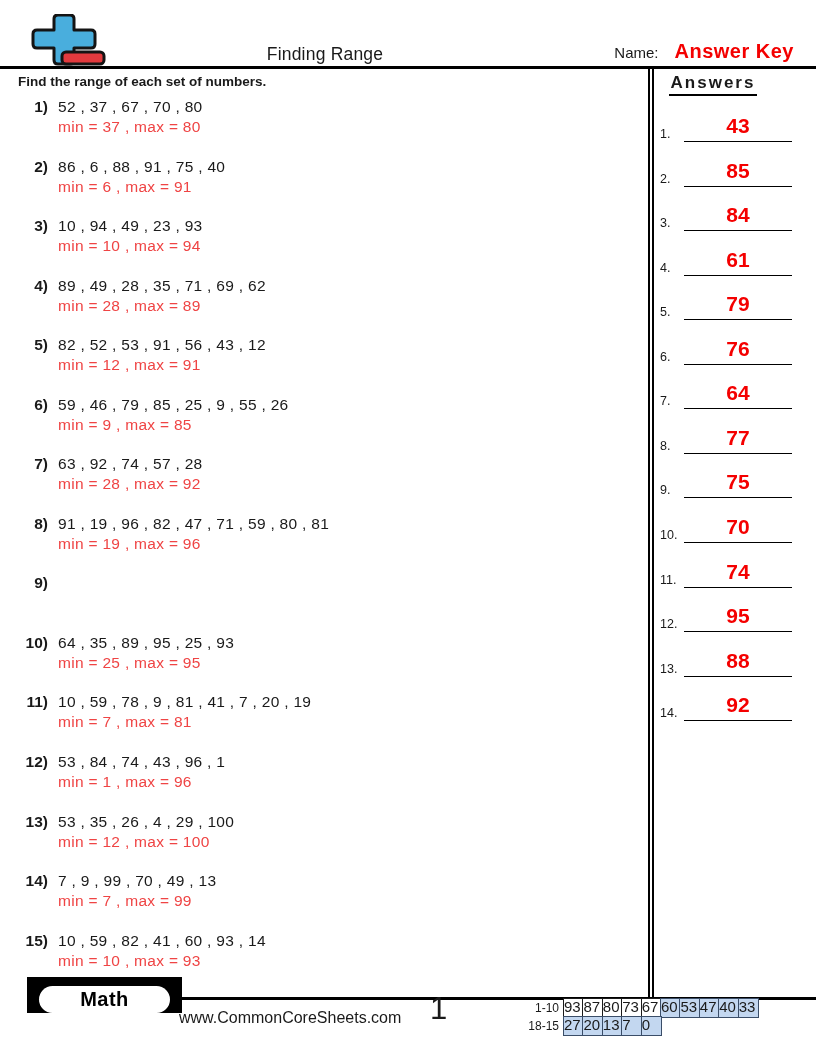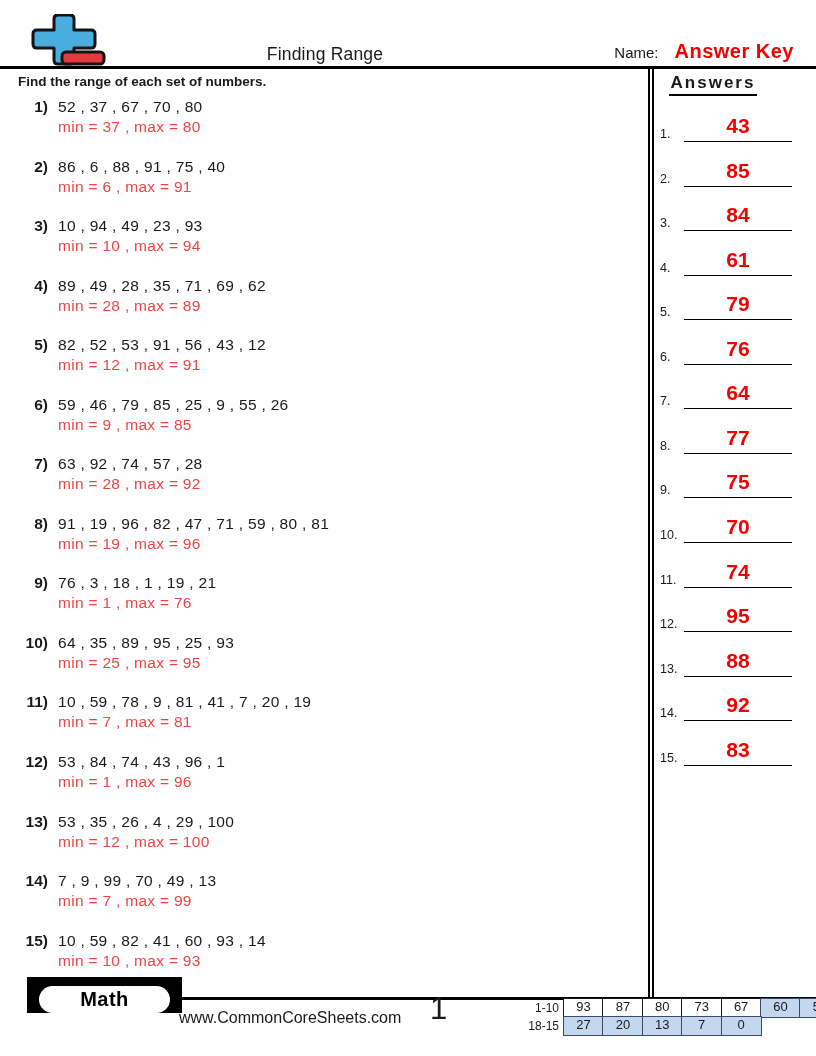--- a/index.html
+++ b/index.html
@@ -36,21 +36,21 @@
   .footer-rule { position:absolute; left:165px; top:997px; width:651px; height:2.5px; background:#000; }
   .brand-badge { position:absolute; left:27px; top:977px; width:155px; height:36px; background:#000; display:flex; align-items:flex-end; justify-content:center; }
   .brand-pill { width:131px; height:27px; background:#fff; border-radius:14px; display:flex; align-items:center; justify-content:center; font-size:20px; font-weight:bold; letter-spacing:.5px; color:#000; }
   .website { position:absolute; left:179px; top:1009px; font-size:16px; }
   .page-number { position:absolute; left:430px; top:991px; font-size:31px; }
   .score { position:absolute; left:527px; top:998px; }
   .score-row { display:flex; align-items:stretch; }
   .score-row + .score-row { margin-top:-1.6px; }
   .slabel { width:36px; text-align:right; padding-right:4px; font-size:12px; line-height:20px; flex:0 0 36px; }
   .score-cells { display:flex; }
-  .scell { width:41px; height:20px; border:1.6px solid #1a1a1a; background:#fff; font-size:13px; line-height:16.5px; text-align:center; margin-left:-1.6px; }
+  .scell { width:21px; height:20px; border:1.6px solid #1a1a1a; background:#fff; font-size:15px; line-height:16.5px; text-align:left; margin-left:-1.6px; }
   .scell:first-child { margin-left:0; }
   .scell[data-hl="yes"] { background:#c3d7f0; border-color:#3a4d68; }
 </style>
 </head>
 <body>
 
 <div class="logo">
   <svg width="80" height="52" viewBox="0 0 80 52">
     <path d="M28 5 q0 -4 4 -4 h12 q4 0 4 4 v11 h17 q4 0 4 4 v10 q0 4 -4 4 h-17 v12 q0 4 -4 4 h-12 q-4 0 -4 -4 v-12 h-17 q-4 0 -4 -4 v-10 q0 -4 4 -4 h17 z" fill="#49aedd" stroke="#141414" stroke-width="3" stroke-linejoin="round"></path>
     <rect x="36" y="38" width="42" height="12" rx="4" fill="#e23a3e" stroke="#141414" stroke-width="3"></rect>
@@ -119,24 +119,20 @@
   </div>
     <div class="problem">
     <div class="pnum">8)</div>
     <div class="pbody">
       <div class="pnumbers">91 , 19 , 96 , 82 , 47 , 71 , 59 , 80 , 81</div>
       <div class="pwork">min = 19 , max = 96</div>
     </div>
   </div>
     <div class="problem">
     <div class="pnum">9)</div>
-    <div class="pbody">
-      <div class="pnumbers">76 , 3 , 18 , 1 , 19 , 21</div>
-      <div class="pwork">min = 1 , max = 76</div>
-    </div>
   </div>
     <div class="problem">
     <div class="pnum">10)</div>
     <div class="pbody">
       <div class="pnumbers">64 , 35 , 89 , 95 , 25 , 93</div>
       <div class="pwork">min = 25 , max = 95</div>
     </div>
   </div>
     <div class="problem">
     <div class="pnum">11)</div>
@@ -255,26 +251,20 @@
     <div class="answer">
     <div class="anum">13.</div>
     <div class="aline">
       <span class="aval">88</span>
     </div>
   </div>
     <div class="answer">
     <div class="anum">14.</div>
     <div class="aline">
       <span class="aval">92</span>
-    </div>
-  </div>
-    <div class="answer">
-    <div class="anum">15.</div>
-    <div class="aline">
-      <span class="aval">83</span>
     </div>
   </div>
   </div>
 
 <div class="footer-rule"></div>
 <div class="brand-badge">
   <div class="brand-pill">Math</div>
 </div>
 <div class="website">www.CommonCoreSheets.com</div>
 <div class="page-number">1</div>

